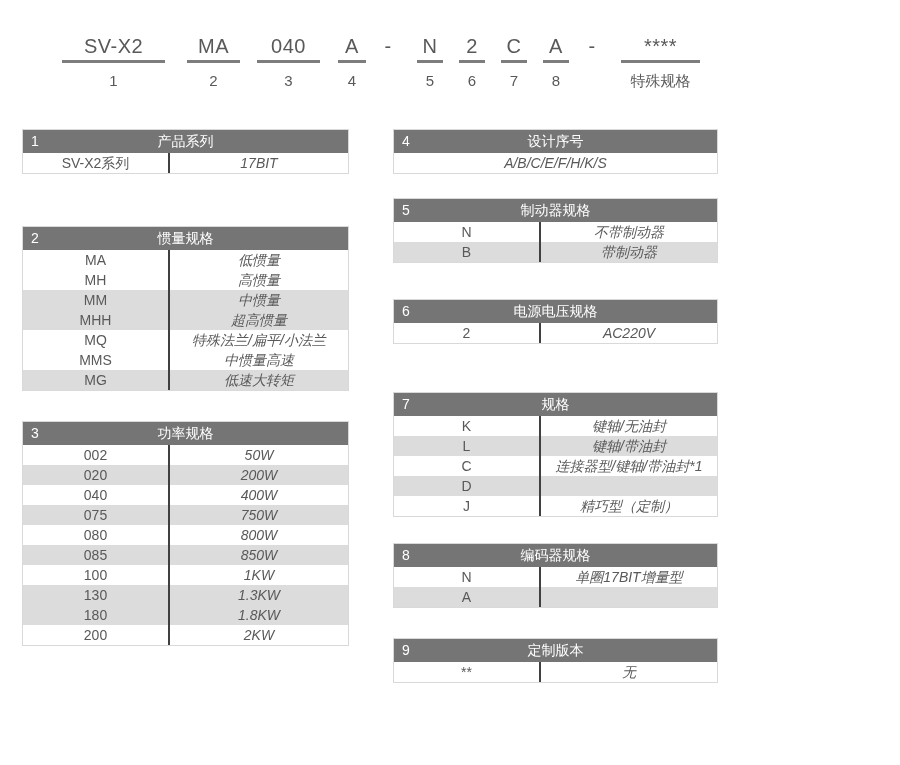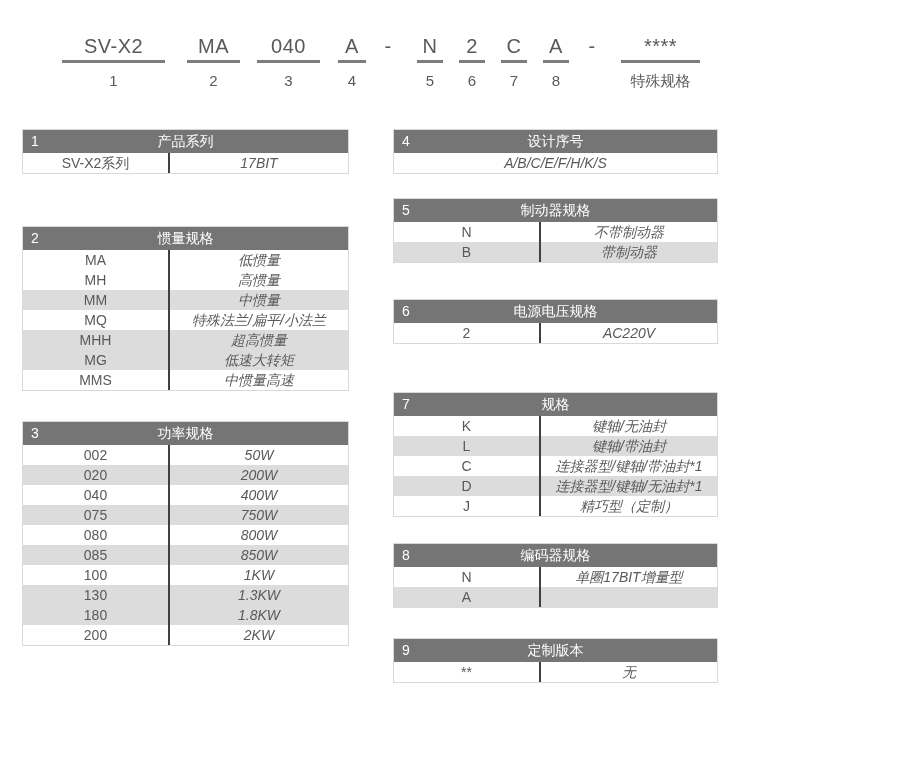--- a/index.html
+++ b/index.html
@@ -134,35 +134,35 @@
         <div class="c2">低惯量</div>
       </div>
       <div class="row">
         <div class="c1">MH</div>
         <div class="c2">高惯量</div>
       </div>
       <div class="row alt">
         <div class="c1">MM</div>
         <div class="c2">中惯量</div>
       </div>
+      <div class="row alt">
+        <div class="c1">MHH</div>
+        <div class="c2">超高惯量</div>
+      </div>
       <div class="row">
         <div class="c1">MQ</div>
         <div class="c2">特殊法兰/扁平/小法兰</div>
       </div>
-      <div class="row alt">
-        <div class="c1">MHH</div>
-        <div class="c2">超高惯量</div>
+      <div class="row">
+        <div class="c1">MMS</div>
+        <div class="c2">中惯量高速</div>
       </div>
       <div class="row alt">
         <div class="c1">MG</div>
         <div class="c2">低速大转矩</div>
-      </div>
-      <div class="row">
-        <div class="c1">MMS</div>
-        <div class="c2">中惯量高速</div>
       </div>
     </div>
     <div class="tbl pos-3">
       <div class="tbl-header"><span class="tbl-num">3</span><span>功率规格</span></div>
       <div class="row">
         <div class="c1">002</div>
         <div class="c2">50W</div>
       </div>
       <div class="row alt">
         <div class="c1">020</div>
@@ -234,21 +234,20 @@
       <div class="row alt">
         <div class="c1">L</div>
         <div class="c2">键轴/带油封</div>
       </div>
       <div class="row">
         <div class="c1">C</div>
         <div class="c2">连接器型/键轴/带油封*1</div>
       </div>
       <div class="row alt">
         <div class="c1">D</div>
-        <div class="c2">连接器型/键轴/无油封*1</div>
       </div>
       <div class="row">
         <div class="c1">J</div>
         <div class="c2">精巧型（定制）</div>
       </div>
     </div>
     <div class="tbl pos-8">
       <div class="tbl-header"><span class="tbl-num">8</span><span>编码器规格</span></div>
       <div class="row">
         <div class="c1">N</div>

